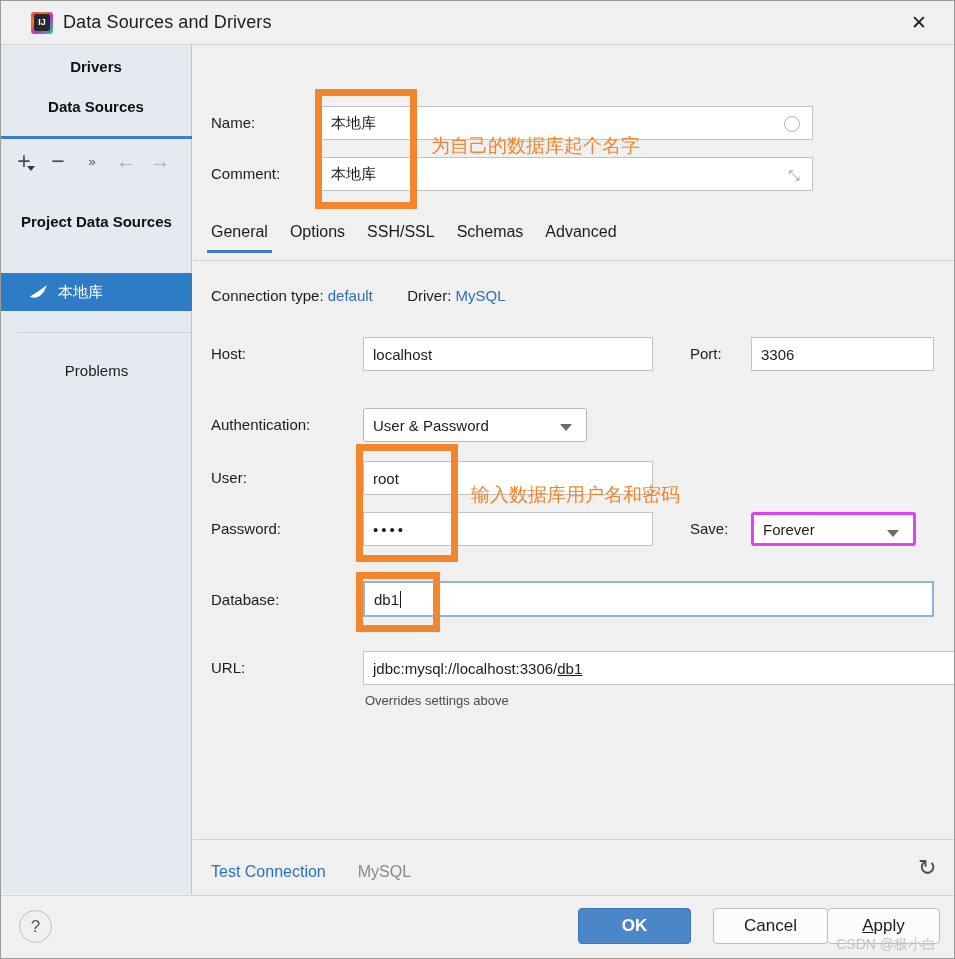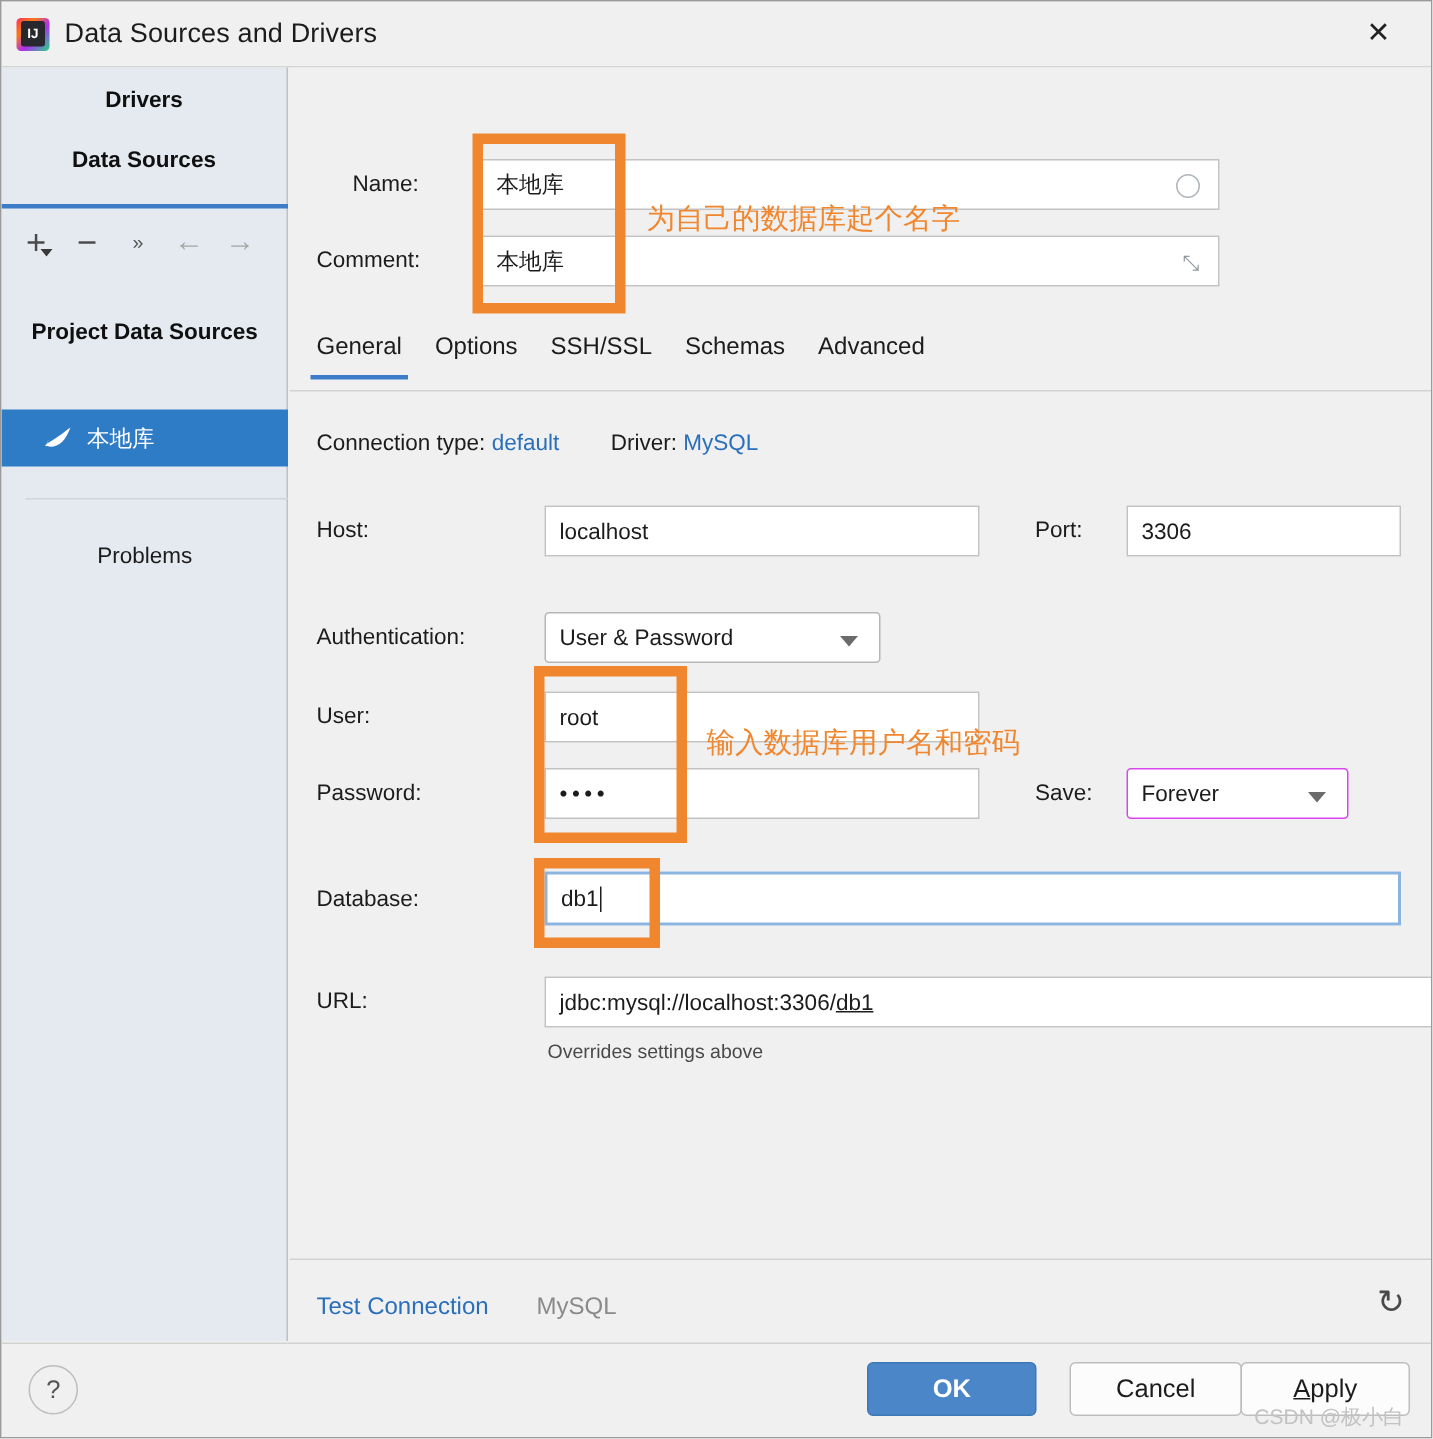--- a/index.html
+++ b/index.html
@@ -16,21 +16,21 @@
     background: #f0f0f0;
     border: 1px solid #9a9a9a;
     overflow: hidden;
   }
 
   
   #titlebar {
     position: absolute; left: 0; top: 0; width: 953px; height: 44px;
     background: #f0f0f0;
     border-bottom: 1px solid #d4d4d4;
-    display: flex; align-items: center;
+    display: flex; align-items: center; padding-left: 20px;
   }
   #ij-icon {
     width: 22px; height: 22px; margin-left: 10px; margin-right: 10px;
     border-radius: 3px;
     background:
       linear-gradient(135deg, #fe315d 0%, #f97a12 28%, #b02ff0 58%, #21d789 100%);
     position: relative;
     flex: none;
   }
   #ij-icon::after {
@@ -120,21 +120,21 @@
     position: absolute; font-size: 15px; color: #1c1c1c; white-space: nowrap;
   }
   .field {
     position: absolute; background: #fff; border: 1px solid #c2c2c2;
     font-size: 15px; color: #1c1c1c;
     display: flex; align-items: center; padding-left: 9px;
     height: 34px;
   }
 
   
-  #lbl-name { left: 18px; top: 69px; margin-left: 24px; }
+  #lbl-name { left: 18px; top: 69px; }
   #fld-name { left: 128px; top: 61px; width: 492px; }
   #name-circle {
     position: absolute; right: 12px; top: 9px;
     width: 16px; height: 16px; border: 1px solid #b0b6bb; border-radius: 50%;
   }
   #lbl-comment { left: 18px; top: 120px; }
   #fld-comment { left: 128px; top: 112px; width: 492px; }
   .expand-icon {
     position: absolute; right: 10px; top: 9px; width: 16px; height: 16px;
     color: #8d959c; font-size: 14px; line-height: 16px; text-align: center;
@@ -188,22 +188,22 @@
     border-top: 7px solid #6b6b6b;
   }
 
   #lbl-user { left: 18px; top: 424px; }
   #fld-user { left: 170px; top: 416px; width: 290px; }
   #lbl-pass { left: 18px; top: 475px; }
   #fld-pass { left: 170px; top: 467px; width: 290px; }
   #pass-dots { letter-spacing: 3px; font-size: 15px; color: #1c1c1c; }
   #lbl-save { left: 497px; top: 475px; }
   #fld-save {
-    left: 558px; top: 467px; width: 148px;
-    border: 1px solid #d946ef; border-radius: 3px;
+    left: 558px; top: 467px; width: 165px;
+    border: 3px solid #d946ef; border-radius: 3px;
   }
 
   
   #hl-user {
     position: absolute; left: 163px; top: 399px; width: 102px; height: 118px;
     border: 7px solid #f0862d;
   }
   #ann-user {
     position: absolute; left: 278px; top: 437px;
     font-size: 19px; color: #f0862d; white-space: nowrap;

